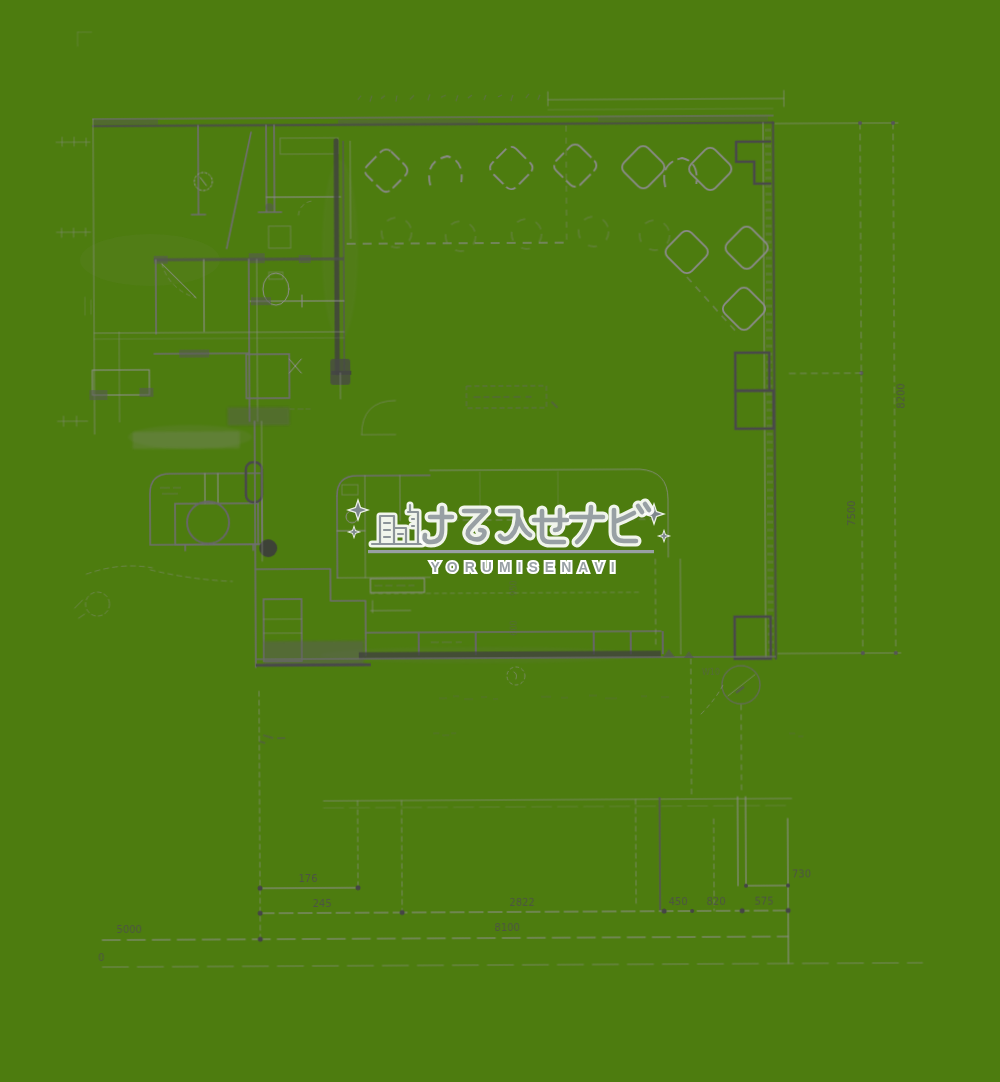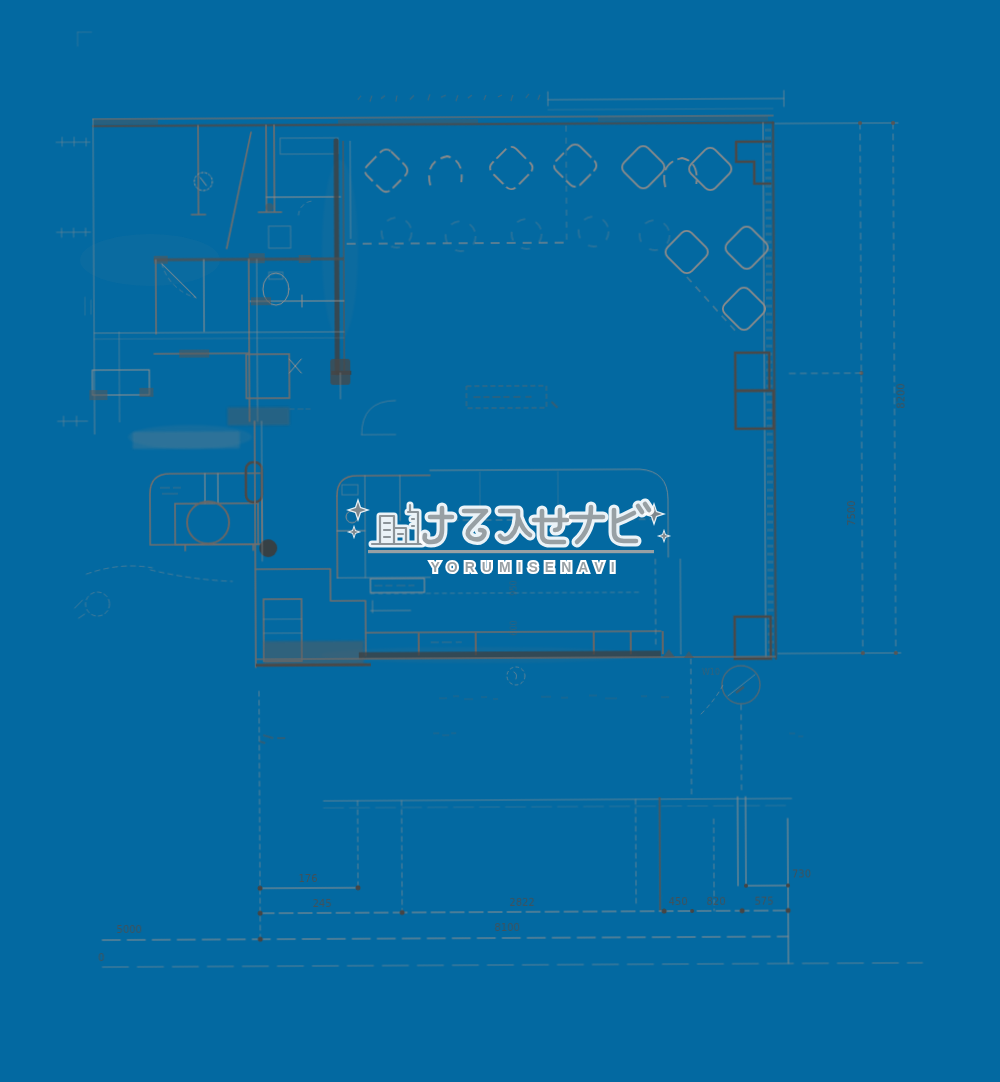--- a/index.html
+++ b/index.html
@@ -1,16 +1,16 @@
 <!DOCTYPE html>
 <html><head>
 <meta charset="utf-8">
 <style>
   html,body{margin:0;padding:0;background:#ffffff;}
-  .page{position:relative;width:1000px;height:1082px;background:#0369a1;overflow:hidden;
+  .page{position:relative;width:1000px;height:1082px;background:#4d7c0f;overflow:hidden;
         font-family:"Liberation Sans", sans-serif;}
   svg{position:absolute;left:0;top:0;}
   
   .w-thin {stroke:#8f8f8f;stroke-width:1;fill:none;stroke-linecap:round;}
   .w-med  {stroke:#6e6e6e;stroke-width:1.6;fill:none;stroke-linecap:round;}
   .w-thick{stroke:#4a4a4a;stroke-width:2.6;fill:none;stroke-linecap:round;}
   .w-dark {stroke:#3d3d3d;stroke-width:5;fill:none;opacity:.8;stroke-linecap:round;}
   .faint  {opacity:.45;}
   .vfaint {opacity:.27;}
   .half   {opacity:.6;}

